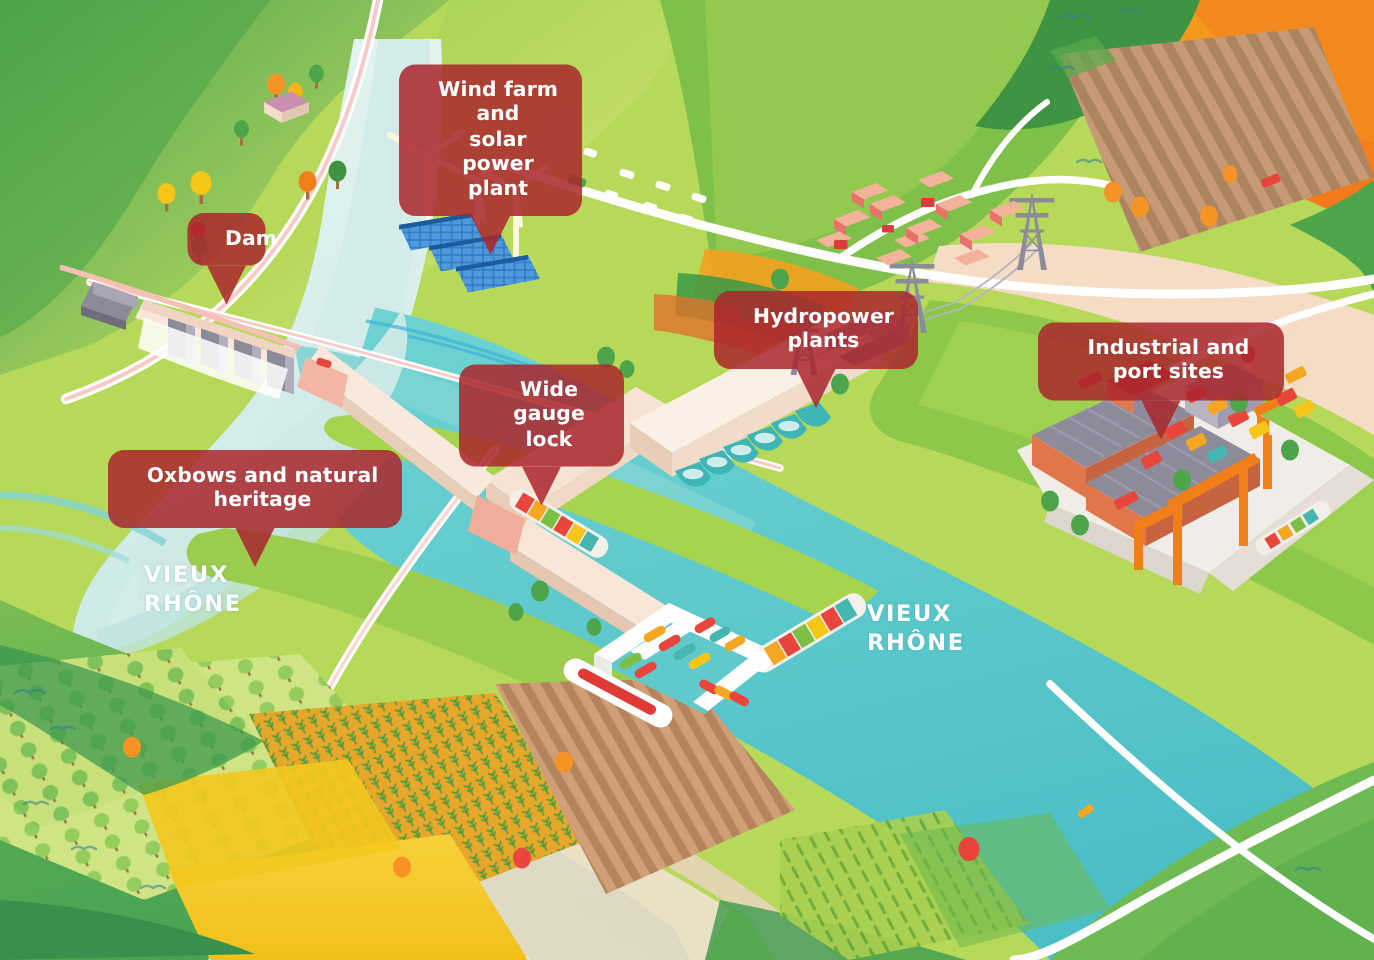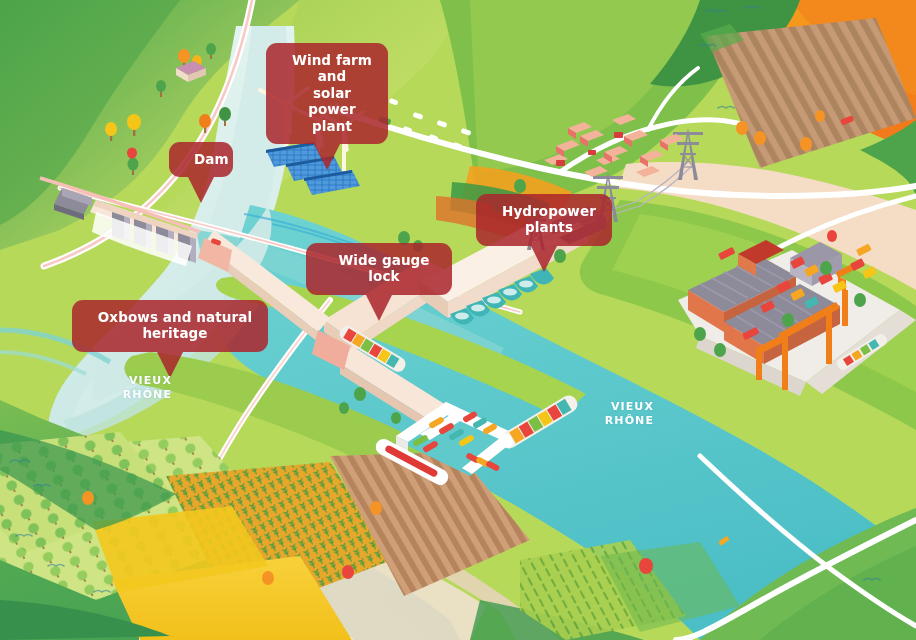--- a/index.html
+++ b/index.html
@@ -33,24 +33,24 @@
     border-right:13px solid transparent;
     border-top:26px solid rgba(170,38,44,0.86);
   }
   .pin.short .tail{border-top-width:17px;border-left-width:11px;border-right-width:11px;margin-left:-11px;}
 
   
   .river-label{
     position:absolute;
     color:#ffffff;
     font-weight:bold;
-    font-size:11px;
+    font-size:15px;
     line-height:1.28;
     letter-spacing:1.1px;
-    text-align:right;
+    text-align:left;
     white-space:pre-line;
     text-shadow:0 0 2px rgba(60,150,160,.35);
   }
 </style>
 </head>
 <body>
 
 <div id="stage">
 
 <svg class="base" viewBox="0 0 916 640" preserveAspectRatio="none">
@@ -650,32 +650,36 @@
 
   </g>
 </svg>
 
 <div class="pin" style="left:266px;top:43px;width:122px;">
   <div class="bubble">Wind farm and
 solar power plant</div>
   <div class="tail"></div>
 </div>
 
-<div class="pin" style="left:125px;top:142px;width:64px;margin-left:44px;">
+<div class="pin" style="left:125px;top:142px;width:52px;">
   <div class="bubble">Dam</div>
   <div class="tail"></div>
 </div>
 
 <div class="pin" style="left:432px;top:194px;width:136px;margin-left:44px;">
   <div class="bubble">Hydropower plants</div>
   <div class="tail"></div>
 </div>
 
-
-<div class="pin" style="left:306px;top:243px;width:146px;">
+<div class="pin" style="left:692px;top:215px;width:164px;">
+  <div class="bubble">Industrial and port sites</div>
+  <div class="tail"></div>
+</div>
+
+<div class="pin" style="left:306px;top:243px;width:110px;">
   <div class="bubble">Wide gauge lock</div>
   <div class="tail"></div>
 </div>
 
 <div class="pin" style="left:72px;top:300px;width:196px;">
   <div class="bubble">Oxbows and natural heritage</div>
   <div class="tail"></div>
 </div>
 
 

